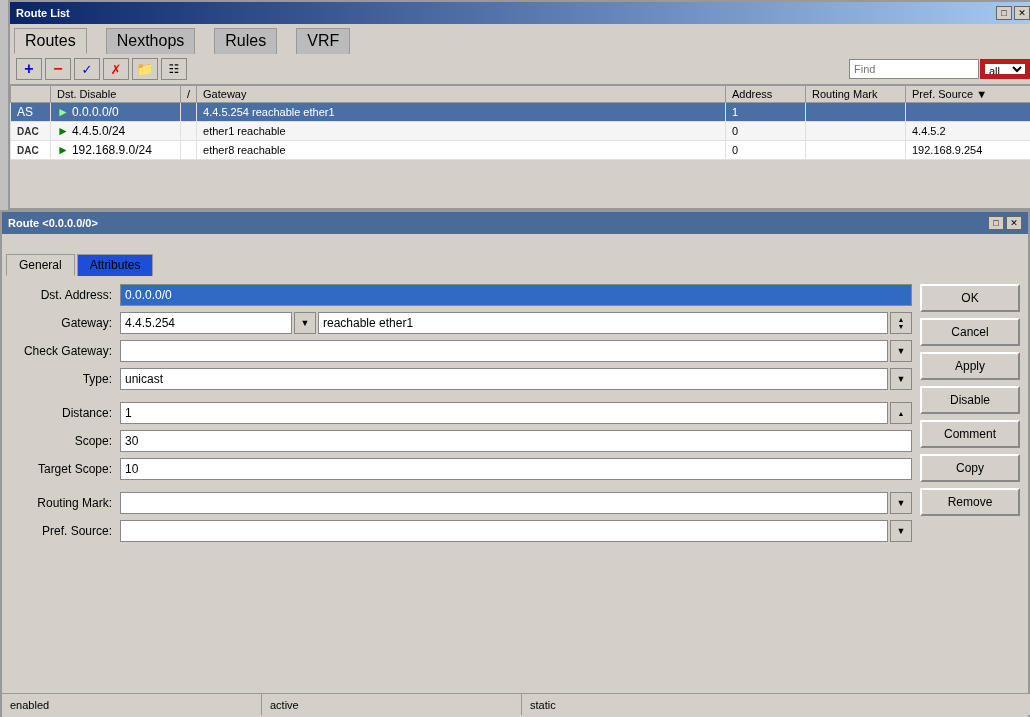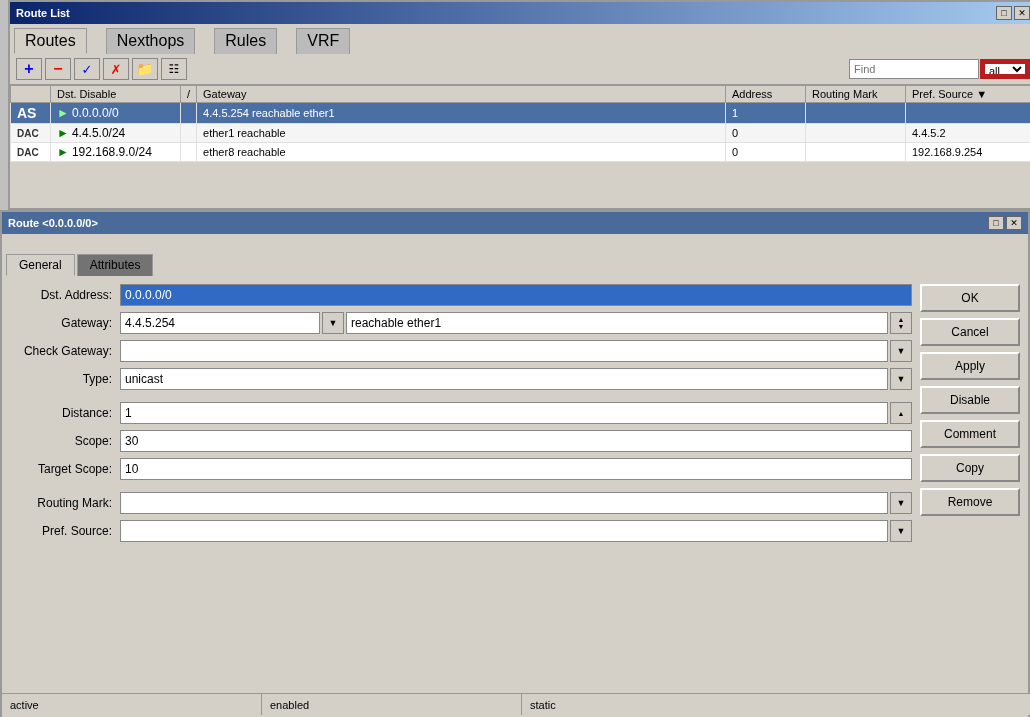--- a/index.html
+++ b/index.html
@@ -61,39 +61,39 @@
     .route-table th {
       background: #d4d0c8; border: 1px solid #999; padding: 2px 6px;
       text-align: left; font-weight: normal; font-size: 11px;
     }
     .route-table td {
       border: 1px solid #e0e0e0; padding: 2px 6px; font-size: 11px;
     }
     .route-table tr.selected td { background: #4a6fa5; color: white; }
     .route-table tr:not(.selected):nth-child(even) td { background: #f5f5f5; }
     .row-type { font-size: 10px; font-weight: bold; color: #333; }
-    .row-type-sel { font-size: 14px; font-weight: bold; color: white; }
+    .row-type-sel { font-size: 12px; font-weight: normal; color: white; }
     .triangle { display: inline-block; color: green; margin-right: 3px; }
     .triangle-sel { color: #90ff90; }
     .table-wrapper { overflow: hidden; }
 
     
     .route-dialog { top: 210px; left: 0; width: 1030px; height: 507px; }
     .route-dialog .window-titlebar {
       background: #4a6a9a;
     }
 
     
     .dialog-tabs { display: flex; padding: 20px 4px 0 4px; background: #d4d0c8; }
     .dialog-tab {
       padding: 3px 12px; background: #d4d0c8; border: 1px solid #999;
       border-bottom: none; cursor: pointer; margin-right: 2px; font-size: 12px;
     }
     .dialog-tab.active { border-bottom: 1px solid #d4d0c8; }
-    .dialog-tab:not(.active) { background: #737373; }
+    .dialog-tab:not(.active) { background: #1d4ed8; }
 
     
     .dialog-body { display: flex; background: #d4d0c8; padding: 8px; gap: 8px; height: calc(100% - 52px); }
     .form-panel { flex: 1; }
     .form-row {
       display: flex; align-items: center; margin-bottom: 6px;
     }
     .form-label {
       width: 110px; text-align: right; padding-right: 8px; font-size: 12px; color: #000; flex-shrink: 0;
     }
@@ -233,21 +233,21 @@
     <div class="form-panel">
 
       <div class="form-row">
         <label class="form-label">Dst. Address:</label>
         <input class="form-input selected" value="0.0.0.0/0" style="">
       </div>
 
       <div class="form-row">
         <label class="form-label">Gateway:</label>
         <div class="form-input-wrapper">
-          <input class="form-input" value="4.4.5.254" style="width: 200px; flex: 0 0 auto;">
+          <input class="form-input" value="4.4.5.254" style="width: 172px; flex: 0 0 auto;">
           <div class="dropdown-btn">▼</div>
           <input class="form-input" value="reachable ether1" style="flex: 1 1 0%;">
           <div class="updown-btn">
             <span style="font-size:7px; line-height:1;">▲</span>
             <span style="font-size:7px; line-height:1;">▼</span>
           </div>
         </div>
       </div>
 
       <div class="form-row">
@@ -313,17 +313,17 @@
       <button class="action-btn">Cancel</button>
       <button class="action-btn">Apply</button>
       <button class="action-btn">Disable</button>
       <button class="action-btn">Comment</button>
       <button class="action-btn">Copy</button>
       <button class="action-btn">Remove</button>
     </div>
   </div>
 
   <div class="status-bar">
+    <div class="status-segment">enabled</div>
     <div class="status-segment">active</div>
-    <div class="status-segment">enabled</div>
     <div class="status-segment">static</div>
   </div>
 </div>
 
 </body></html>

